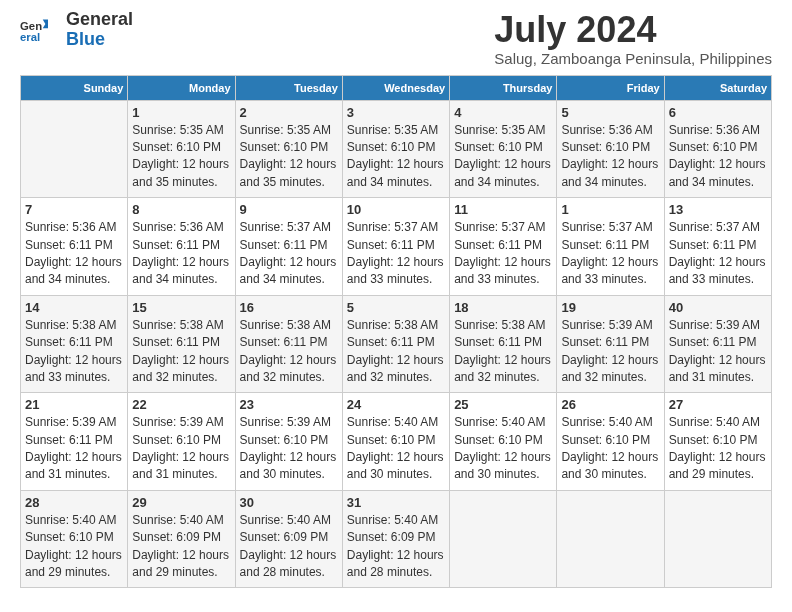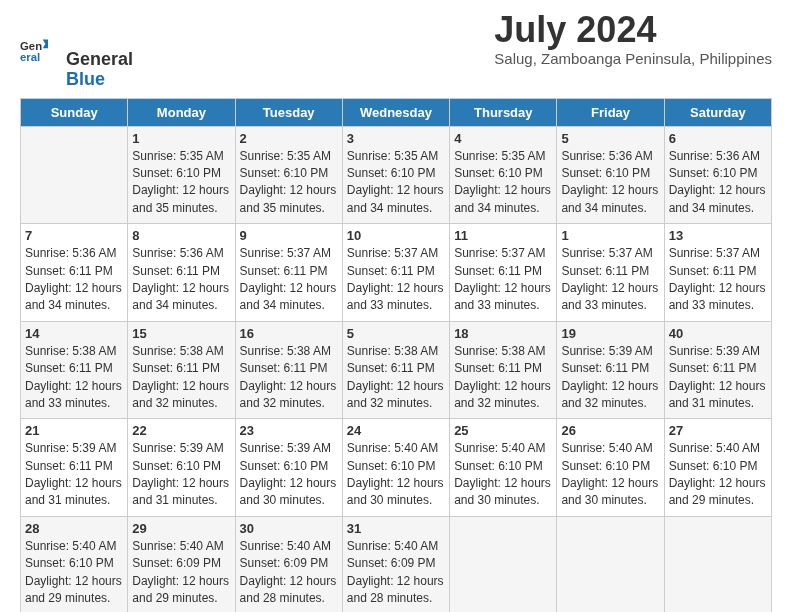--- a/index.html
+++ b/index.html
@@ -38,24 +38,24 @@
       color: #555;
     }
     table {
       width: 100%;
       border-collapse: collapse;
       table-layout: fixed;
     }
     thead tr th {
       background-color: #2a7ab5;
       color: #fff;
-      font-size: 13px;
+      font-size: 11px;
       font-weight: bold;
       padding: 6px 4px;
-      text-align: center;
+      text-align: right;
       border: 1px solid #ccc;
     }
     tbody tr td {
       border: 1px solid #ccc;
       vertical-align: top;
       padding: 4px 4px 6px 4px;
       font-size: 10.5px;
       color: #333;
       height: 88px;
     }
@@ -81,21 +81,21 @@
 <body>
 
 <div class="header">
   <div class="logo">
     <svg class="logo-icon" viewBox="0 0 32 32" xmlns="http://www.w3.org/2000/svg">
       <text y="16" font-size="13" font-weight="bold" fill="#333">Gen</text>
       <text y="28" font-size="13" font-weight="bold" fill="#1a6eb5">eral</text>
       <polygon points="26,4 32,4 32,14 26,14 29,9" fill="#1a6eb5"></polygon>
     </svg>
     <div>
-      <div style="font-size:18px;font-weight:bold;color:#333;line-height:1.1;margin-top:40px;">
+      <div style="font-size:18px;font-weight:bold;color:#333;line-height:1.1;">
         <span style="color:#333;">General</span>
       </div>
       <div style="font-size:18px;font-weight:bold;color:#1a6eb5;line-height:1.1;">
         <span>Blue</span>
       </div>
     </div>
   </div>
   <div class="title-block">
     <div class="month-title">July 2024</div>
     <div class="subtitle">Salug, Zamboanga Peninsula, Philippines</div>

